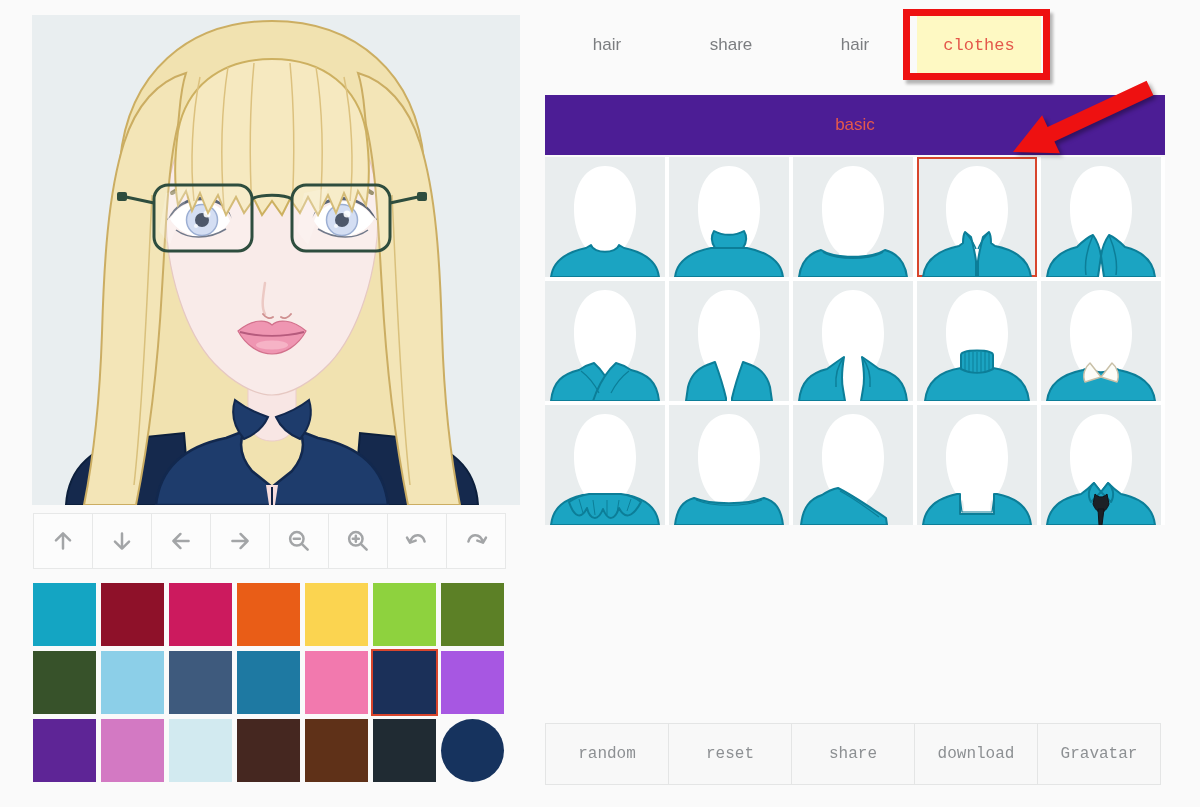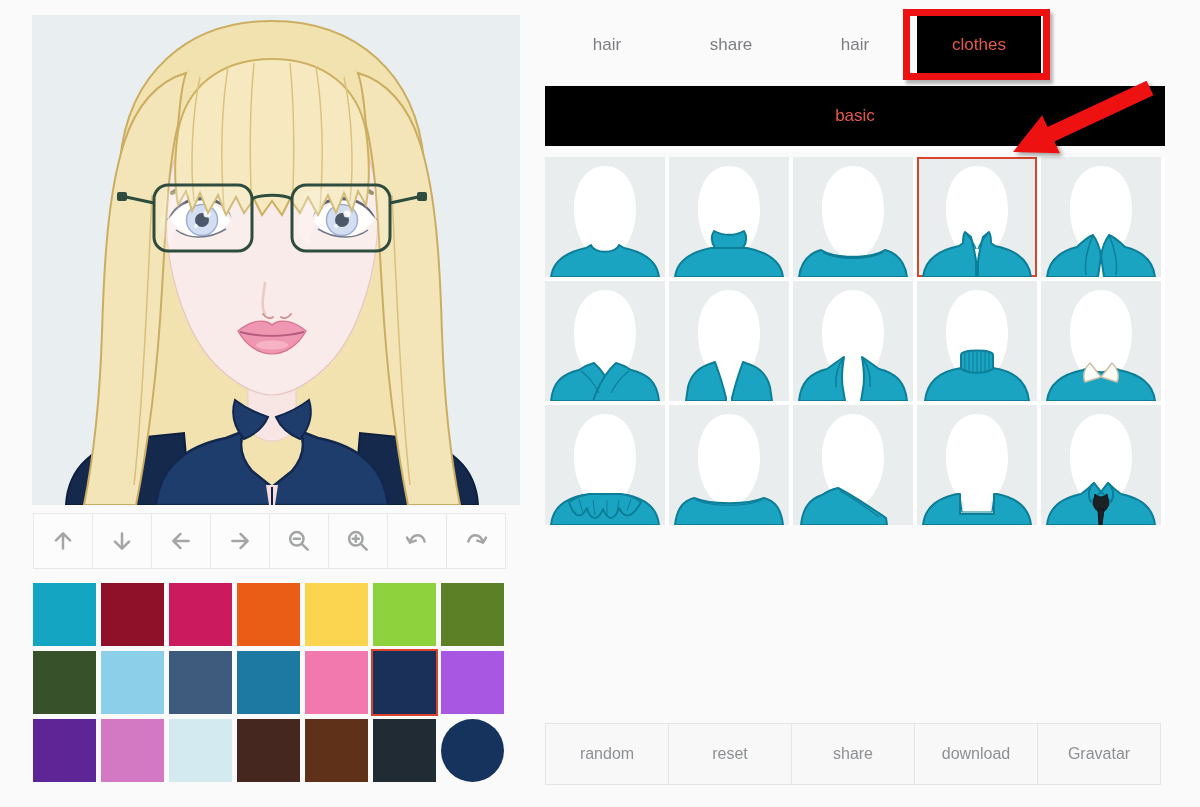--- a/index.html
+++ b/index.html
@@ -20,33 +20,33 @@
   .palette { position:absolute; left:33px; top:583px; width:472px; }
   .palette-row { display:flex; gap:5px; margin-bottom:5px; }
   .swatch { width:63px; height:63px; cursor:pointer; position:relative; }
   .swatch.selected { box-shadow:0 0 0 2px var(--sel-border); }
   .swatch.circle { border-radius:50%; cursor:default; }
 
   
   .tabs { position:absolute; left:545px; top:10px; width:620px; height:70px; display:flex; }
   .tab { width:124px; height:70px; display:flex; align-items:center; justify-content:center;
          font-size:17px; color:#7b7d80; cursor:pointer; }
-  .tab.active { background:#000000; color:var(--accent-red); }
-
-  .category-band { position:absolute; left:545px; top:86px; width:620px; height:60px; background:#000000;
+  .tab.active { background:#fef9c3; color:var(--accent-red);font-family:Liberation Mono, monospace; }
+
+  .category-band { position:absolute; left:545px; top:95px; width:620px; height:60px; background:#4c1d95;
                    display:flex; align-items:center; justify-content:center; }
   .category-band span { font-size:17px; color:var(--accent-red); }
 
   .clothes-grid { position:absolute; left:545px; top:157px; width:620px; background:#fff;
                   display:grid; grid-template-columns:repeat(5,120px); grid-auto-rows:120px; gap:4px; }
   .cloth-cell { background:#e9edee; cursor:pointer; position:relative; }
   .cloth-cell svg { display:block; width:120px; height:120px; }
   .cloth-cell.selected { box-shadow:inset 0 0 0 2px var(--sel-border); }
 
-  .actions { position:absolute; left:545px; top:723px; width:620px; height:62px; display:flex; }
+  .actions { position:absolute; left:545px; top:723px; width:620px; height:62px; display:flex;font-family:Liberation Mono, monospace; }
   .action-btn { width:124px; height:62px; background:#f8f8f8; border:1px solid #e4e5e5; margin-left:-1px;
                 display:flex; align-items:center; justify-content:center;
                 font-size:16px; color:#8d9093; cursor:pointer; }
   .action-btn:first-child { margin-left:0; }
 
   
   .annotation-box { position:absolute; left:903px; top:9px; width:147px; height:71px;
                     border:7px solid var(--annotation-red); box-shadow:3px 4px 3px rgba(0,0,0,.28);
                     pointer-events:none; }
   .annotation-arrow { position:absolute; left:1005px; top:80px; width:152px; height:86px; pointer-events:none; }

